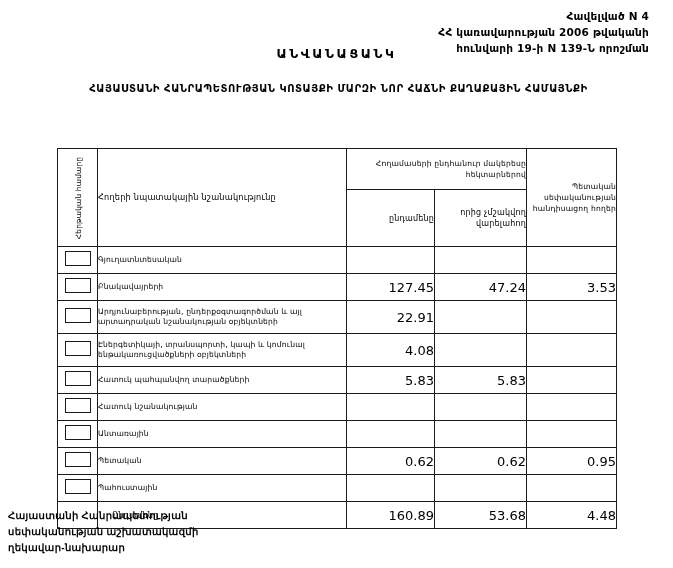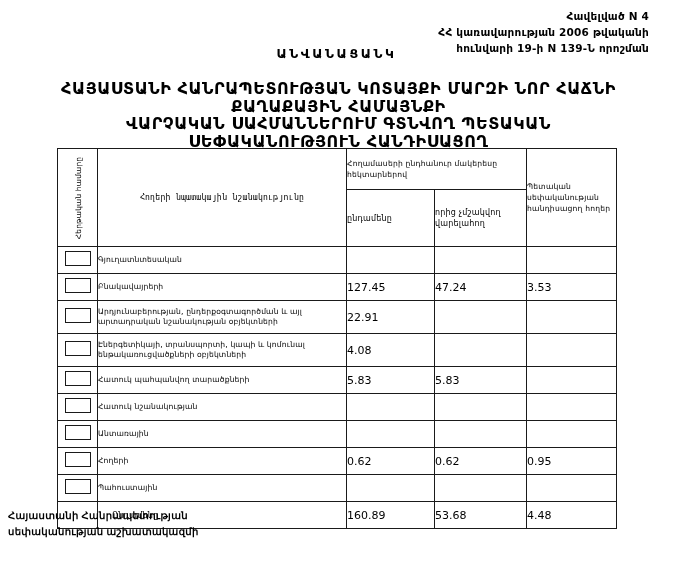--- a/index.html
+++ b/index.html
@@ -50,21 +50,21 @@
 
   
   .doc-subtitle {
     position: absolute;
     left: 46px;
     width: 585px;
     top: 80px;
     text-align: center;
     font-family: "DejaVu Sans", sans-serif;
     font-weight: bold;
-    font-size: 16px;
+    font-size: 10px;
     line-height: 17.5px;
     letter-spacing: 0.55px;
   }
 
   
   .tbl-wrap {
     position: absolute;
     left: 57px;
     top: 148px;
     width: 559px;
@@ -83,45 +83,44 @@
 
   
   .c-chk   { width: 40px; }
   .c-name  { width: 249px; }
   .c-cash  { width: 88px; }
   .c-nocash{ width: 92px; }
   .c-last  { width: 90px; }
 
   
   .hd {
-    text-align: left;
+    text-align: right;
     font-size: 7.6px;
     font-weight: normal;
     line-height: 11px;
     padding: 4px 4px;
     letter-spacing: 0.2px;
   }
   .hd-vert {
     height: 96px;
     position: relative;
   }
   .hd-vert .vtext {
     position: absolute;
     left: 50%;
     top: 50%;
     transform: translate(-50%, -50%) rotate(-90deg);
     white-space: nowrap;
     font-size: 7.4px;
     letter-spacing: 0.2px;
   }
   .hd-name {
-    text-align: center;
+    text-align: left;
     font-size: 8.2px;
     padding: 0 6px;
-    font-family: Liberation Mono, monospace;
   }
   .hd-group-top {
     height: 40px;
   }
   .hd-group-sub {
     height: 56px;
     font-size: 8px;
   }
 
   
@@ -131,22 +130,22 @@
   tr.tall td {
     height: 32px;
   }
   .cell-name {
     font-size: 7.6px;
     line-height: 10.5px;
     padding: 2px 5px 2px 7px;
     letter-spacing: 0.15px;
   }
   .cell-num {
-    text-align: left;
-    font-size: 11px;
+    text-align: right;
+    font-size: 13px;
     font-family: "DejaVu Sans", sans-serif;
   }
   .cell-chk {
     text-align: center;
   }
   .chkbox {
     display: inline-block;
     width: 24px;
     height: 13px;
     border: 1px solid #1a1a1a;
@@ -187,21 +186,20 @@
   <div class="doc-ref">
     <div>Հավելված N 4</div>
     <div>ՀՀ կառավարության 2006 թվականի</div>
     <div>հունվարի 19-ի N 139-Ն որոշման</div>
   </div>
 
   <div class="doc-title">ԱՆՎԱՆԱՑԱՆԿ</div>
 
   <div class="doc-subtitle">
     <div>ՀԱՅԱՍՏԱՆԻ ՀԱՆՐԱՊԵՏՈՒԹՅԱՆ ԿՈՏԱՅՔԻ ՄԱՐԶԻ ՆՈՐ ՀԱՃՆԻ ՔԱՂԱՔԱՅԻՆ ՀԱՄԱՅՆՔԻ</div>
-    <div>ՎԱՐՉԱԿԱՆ  ՍԱՀՄԱՆՆԵՐՈՒՄ ԳՏՆՎՈՂ  ՊԵՏԱԿԱՆ ՍԵՓԱԿԱՆՈՒԹՅՈՒՆ ՀԱՆԴԻՍԱՑՈՂ</div>
   </div>
 
   <div class="tbl-wrap">
     <table class="main">
       <colgroup>
         <col class="c-chk">
         <col class="c-name">
         <col class="c-cash">
         <col class="c-nocash">
         <col class="c-last">
@@ -265,21 +263,21 @@
         </tr>
         <tr class="datarow">
           <td class="cell-chk"><span class="chkbox"></span></td>
           <td class="cell-name">Անտառային</td>
           <td class="cell-num"></td>
           <td class="cell-num"></td>
           <td class="cell-num"></td>
         </tr>
         <tr class="datarow">
           <td class="cell-chk"><span class="chkbox"></span></td>
-          <td class="cell-name">Հողերի</td>
+          <td class="cell-name">Պետական</td>
           <td class="cell-num">0.62</td>
           <td class="cell-num">0.62</td>
           <td class="cell-num">0.95</td>
         </tr>
         <tr class="datarow">
           <td class="cell-chk"><span class="chkbox"></span></td>
           <td class="cell-name">Պահուստային</td>
           <td class="cell-num"></td>
           <td class="cell-num"></td>
           <td class="cell-num"></td>
@@ -291,16 +289,17 @@
           <td class="cell-num">53.68</td>
           <td class="cell-num">4.48</td>
         </tr>
       </tbody>
     </table>
   </div>
 
   <div class="sig-left">
     <div>Հայաստանի Հանրապետության</div>
     <div>սեփականության աշխատակազմի</div>
+    <div>ղեկավար-նախարար</div>
   </div>
   <div class="sig-right">Մ. Թոփուզյան</div>
 
 </div>
 
 </body></html>

